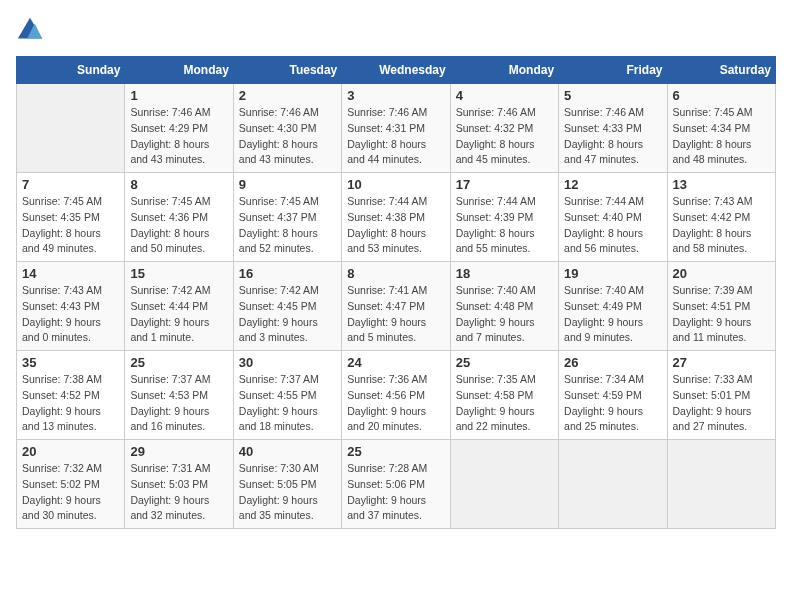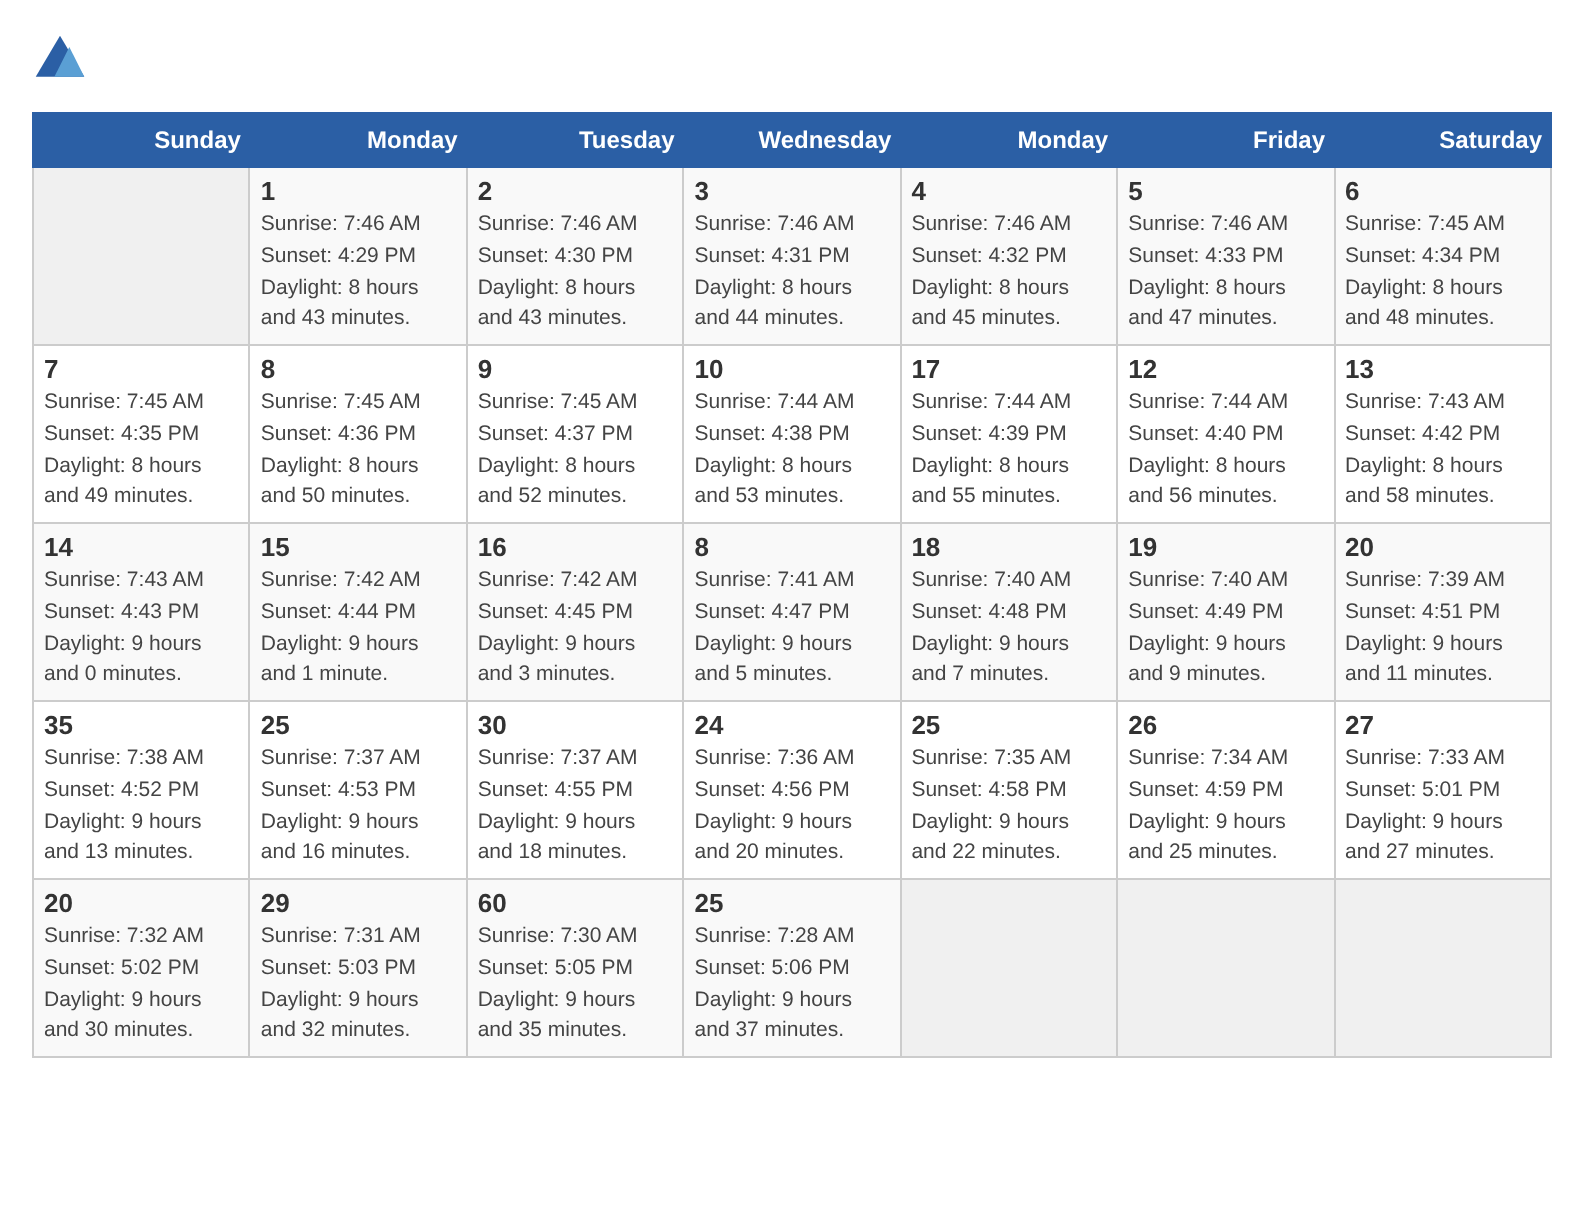--- a/index.html
+++ b/index.html
@@ -242,21 +242,21 @@
       <tr>
         <td>
           <span class="day-number">20</span>
           <div class="day-info">Sunrise: 7:32 AM<br>Sunset: 5:02 PM<br>Daylight: 9 hours and 30 minutes.</div>
         </td>
         <td>
           <span class="day-number">29</span>
           <div class="day-info">Sunrise: 7:31 AM<br>Sunset: 5:03 PM<br>Daylight: 9 hours and 32 minutes.</div>
         </td>
         <td>
-          <span class="day-number">60</span>
+          <span class="day-number">40</span>
           <div class="day-info">Sunrise: 7:30 AM<br>Sunset: 5:05 PM<br>Daylight: 9 hours and 35 minutes.</div>
         </td>
         <td>
           <span class="day-number">25</span>
           <div class="day-info">Sunrise: 7:28 AM<br>Sunset: 5:06 PM<br>Daylight: 9 hours and 37 minutes.</div>
         </td>
         <td class="empty-cell"></td>
         <td class="empty-cell"></td>
         <td class="empty-cell"></td>
       </tr>

